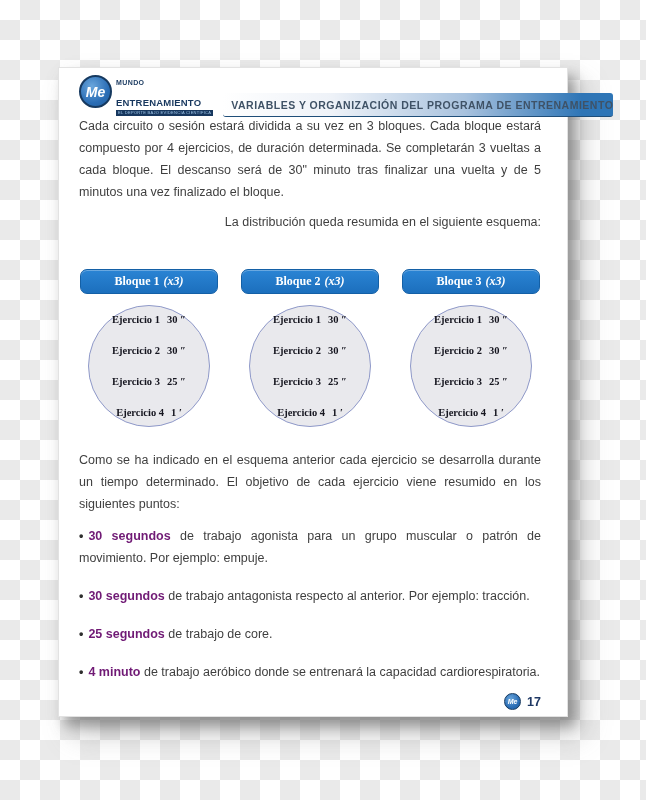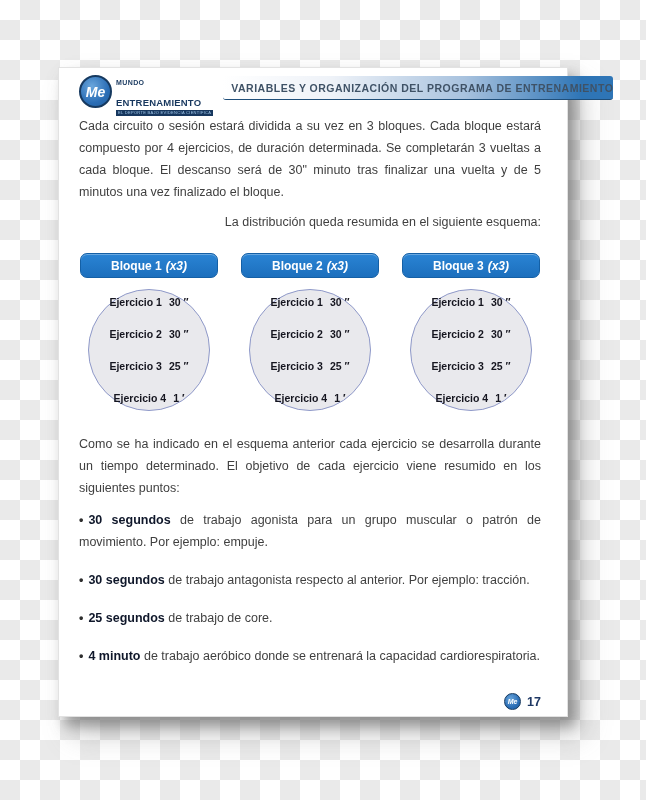--- a/index.html
+++ b/index.html
@@ -32,38 +32,38 @@
     font-style:italic;font-weight:bold;font-size:14px;box-sizing:border-box;
   }
   .logo-text{display:flex;flex-direction:column;line-height:1;margin-top:4px;}
   .logo-line1{font-size:7px;font-weight:bold;color:#17375e;letter-spacing:.4px;}
   .logo-line2{font-size:9.5px;font-weight:bold;color:#17375e;letter-spacing:.2px;margin-top:12px;}
   .logo-tagline{
     margin-top:2px;background:#17375e;color:#9dc3e6;font-size:4px;
     padding:1px 2px;letter-spacing:.3px;white-space:nowrap;width:fit-content;
   }
   .title-bar{
-    flex:1;height:23px;margin-top:1px;border-radius:3px;
+    flex:1;height:23px;margin-top:18px;border-radius:3px;
     background:linear-gradient(90deg,#ffffff 0%,#eef2f8 28%,#a8c2de 62%,#2e75b6 92%,#2e75b6 100%);
     border-bottom:1px solid #1f4e79;
     display:flex;align-items:center;
   }
   .title-bar span{
     font-size:10.5px;font-weight:bold;color:#3f5266;letter-spacing:.5px;
     padding-left:8px;white-space:nowrap;
   }
 
   
   .para{font-size:12.5px;line-height:22px;color:#3f3f3f;text-align:justify;margin:0;}
   .para.intro{margin-top:0;}
   .para.scheme-intro{margin-top:8px;text-align:right;}
   .para.after-scheme{margin-top:22px;}
 
   
-  .esquema{display:flex;justify-content:space-between;margin-top:20px;}
+  .esquema{display:flex;justify-content:space-between;margin-top:36px;font-family:Liberation Serif, serif;}
   .block-col{display:flex;flex-direction:column;align-items:center;width:140px;}
   .block-header{
     width:138px;height:25px;border-radius:7px;box-sizing:border-box;
     background:linear-gradient(180deg,#2a84d4,#1c6fbd);
     border:1px solid #1460a6;
     color:#ffffff;font-weight:bold;font-size:12px;
     display:flex;align-items:center;justify-content:center;gap:4px;
     box-shadow:inset 0 1px 0 rgba(255,255,255,.3);
   }
   .circle{
@@ -71,21 +71,21 @@
     background:#e9e9ed;border:1px solid #8f99c9;
     display:flex;flex-direction:column;align-items:center;justify-content:center;gap:20px;
   }
   .exercise{font-size:10.5px;font-weight:bold;color:#15151f;white-space:nowrap;}
   .exercise .time{margin-left:7px;}
 
   
   .bullet{font-size:12.5px;line-height:22px;color:#3f3f3f;text-align:justify;margin-top:16px;}
   .bullet.first{margin-top:10px;}
   .bullet .glyph{font-weight:bold;color:#2e2e2e;margin-right:5px;}
-  .bullet b{color:#0f172a;}
+  .bullet b{color:#701a75;}
 
   
   .doc-footer{position:absolute;right:26px;bottom:6px;display:flex;align-items:center;gap:6px;text-align:right;}
   .footer-logo{
     width:17px;height:17px;border-radius:50%;box-sizing:border-box;
     background:radial-gradient(circle at 38% 32%,#6aa6dc,#2a6db5 62%,#1f5d9e 100%);
     border:1px solid #16395f;color:#fff;
     display:flex;align-items:center;justify-content:center;
     font-style:italic;font-weight:bold;font-size:7px;
   }

